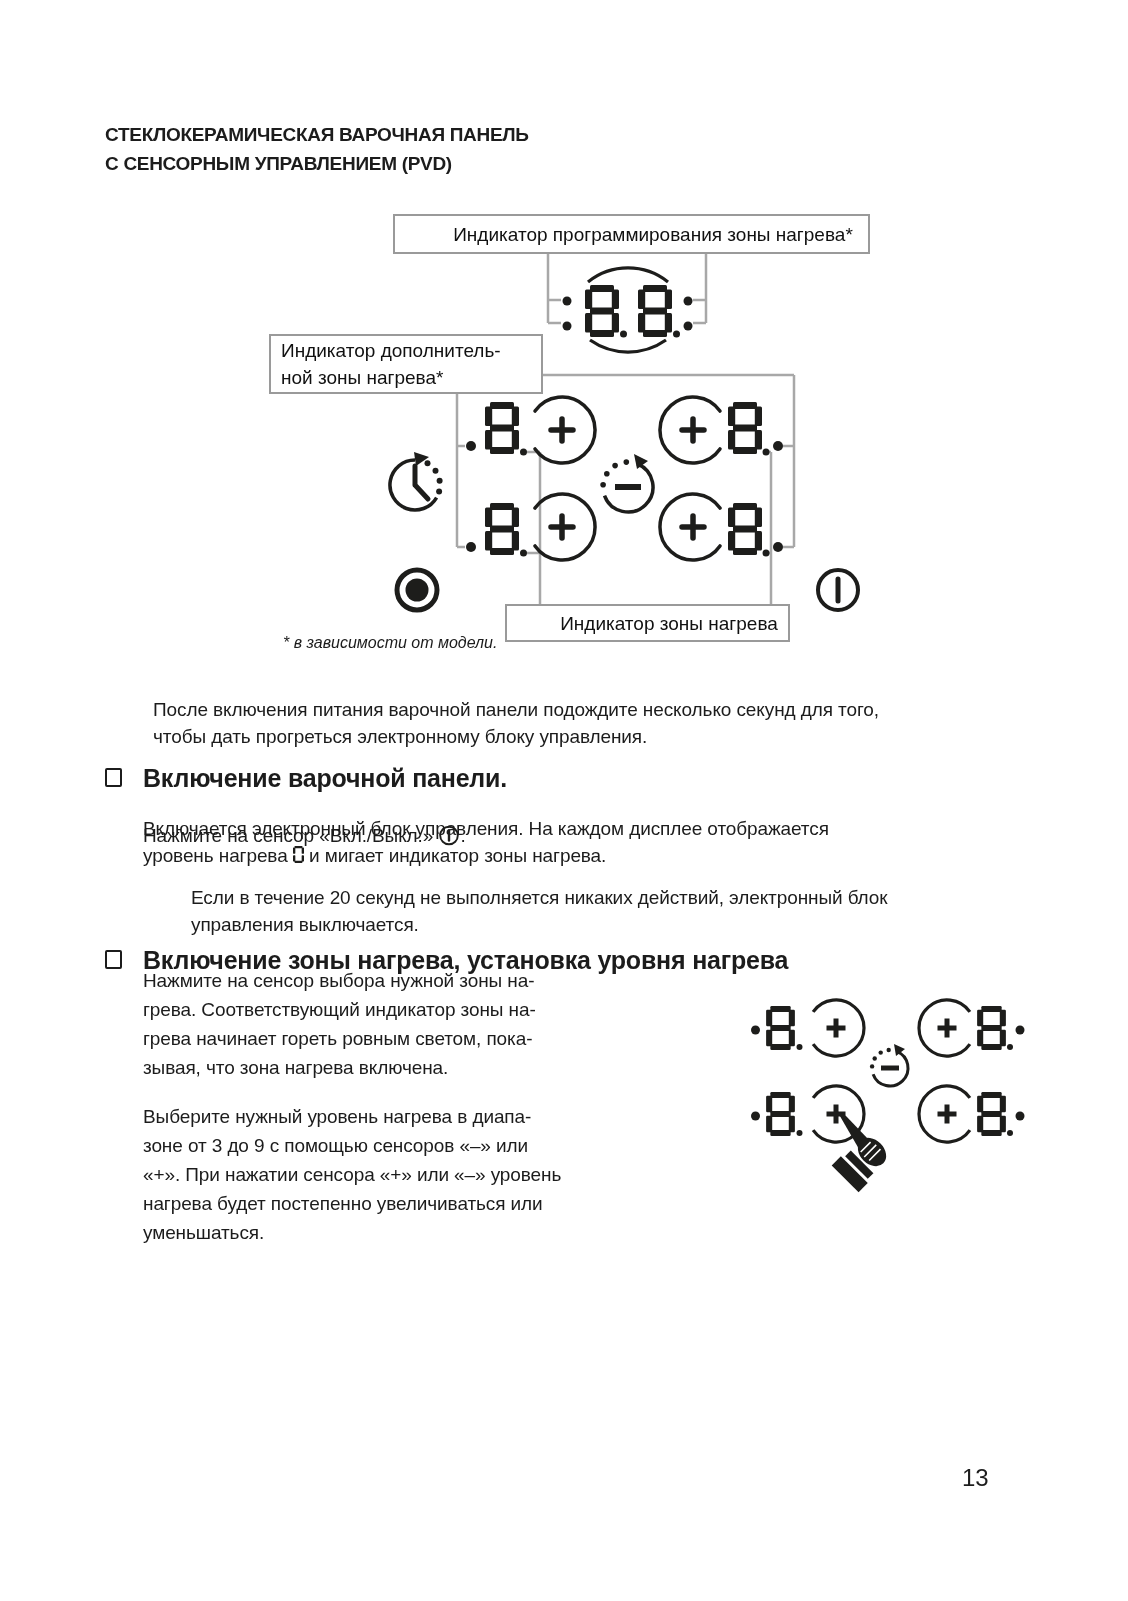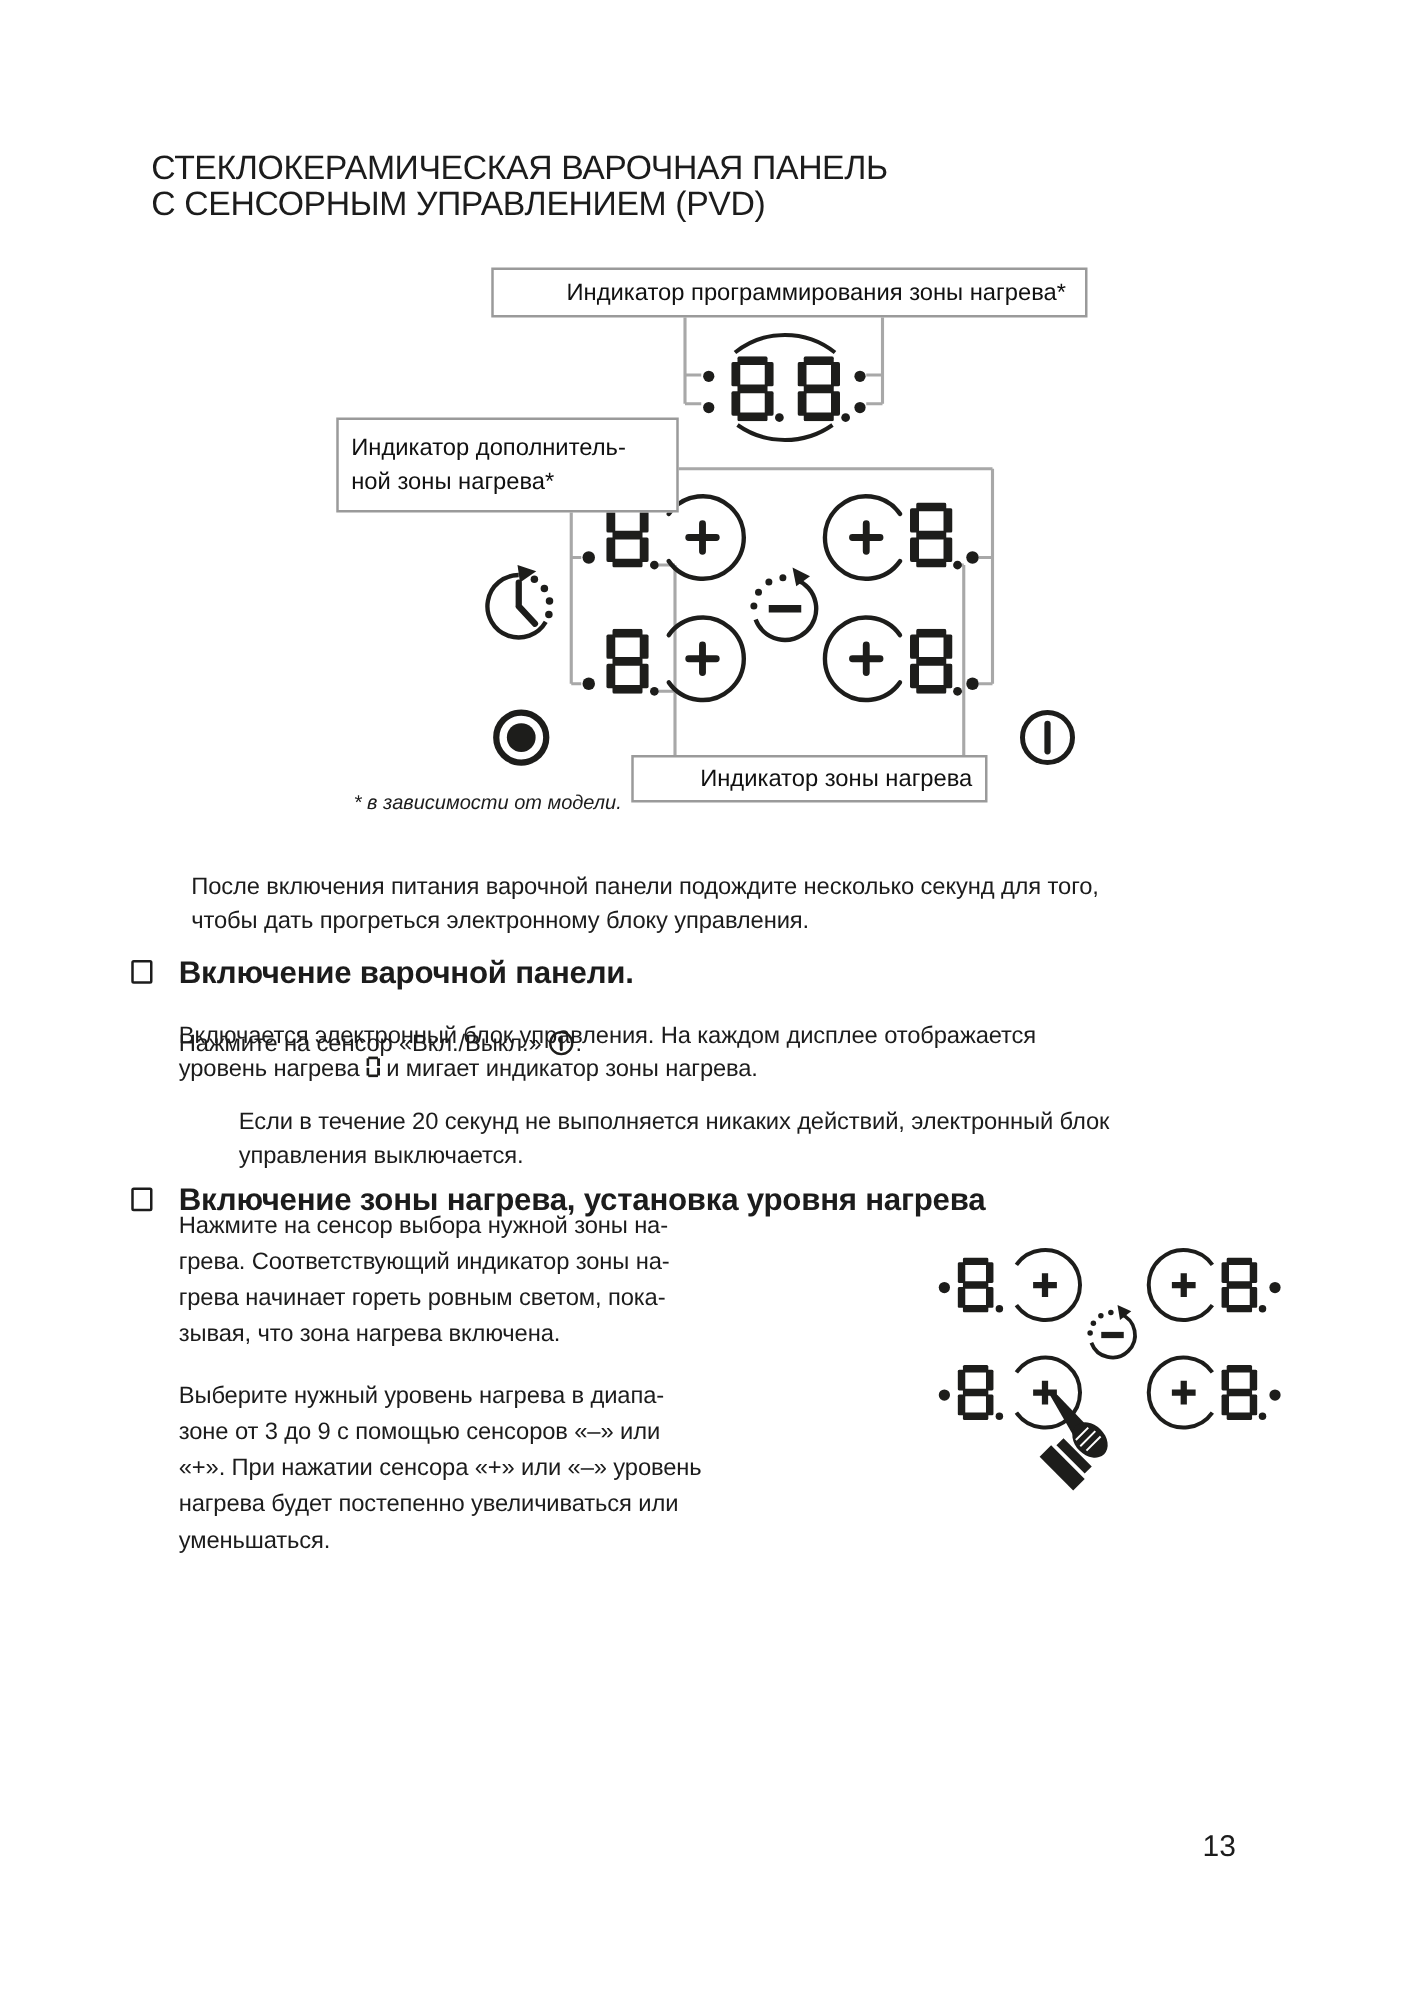--- a/index.html
+++ b/index.html
@@ -4,22 +4,22 @@
 <style>
   html,body{margin:0;padding:0;background:#e8e8e8;}
   .page{
     position:relative; width:1128px; height:1601px; margin:0 auto;
     background:#ffffff; overflow:hidden;
     font-family:"Liberation Sans", sans-serif; color:#1c1c1c;
   }
   .abs{position:absolute;}
   svg.art{position:absolute; left:0; top:0; z-index:1; pointer-events:none;}
   .title{
-    left:105px; top:120px; font-size:27px; font-weight:normal;
-    line-height:29px; letter-spacing:-0.3px; white-space:pre-line; z-index:2;margin-left:16px;
+    left:105px; top:120px; font-size:19px; font-weight:bold;
+    line-height:29px; letter-spacing:-0.3px; white-space:pre-line; z-index:2;
   }
   .callout{
     background:#ffffff; border:2px solid #9a9a9a; z-index:3;
     display:flex; align-items:center; font-size:19px; line-height:27px;
     box-sizing:border-box; color:#111;padding-left:43px;
   }
   .callout.center{justify-content:center; text-align:center;}
   .callout.left{padding:3px 10px; white-space:pre-line;}
   .footnote{left:283px; top:634px; font-size:16px; font-style:italic; z-index:2;}
   .body-text{font-size:19px; line-height:27px; white-space:pre-line; z-index:2; letter-spacing:-0.1px;}
@@ -187,21 +187,21 @@
     </g>
   </svg>
 
   <div class="abs title">СТЕКЛОКЕРАМИЧЕСКАЯ ВАРОЧНАЯ ПАНЕЛЬ
 С СЕНСОРНЫМ УПРАВЛЕНИЕМ (PVD)</div>
 
   <div class="abs callout center" style="left:393px; top:214px; width:477px; height:40px;">
     <span>Индикатор программирования зоны нагрева*</span>
   </div>
 
-  <div class="abs callout left" style="left:269px; top:334px; width:274px; height:76px;">
+  <div class="abs callout left" style="left:269px; top:334px; width:274px; height:60px;">
     <span style="white-space:pre-line;">Индикатор дополнитель-
 ной зоны нагрева*</span>
   </div>
 
   <div class="abs callout center" style="left:505px; top:604px; width:285px; height:38px;">
     <span>Индикатор зоны нагрева</span>
   </div>
 
   <div class="abs footnote">* в зависимости от модели.</div>
 

